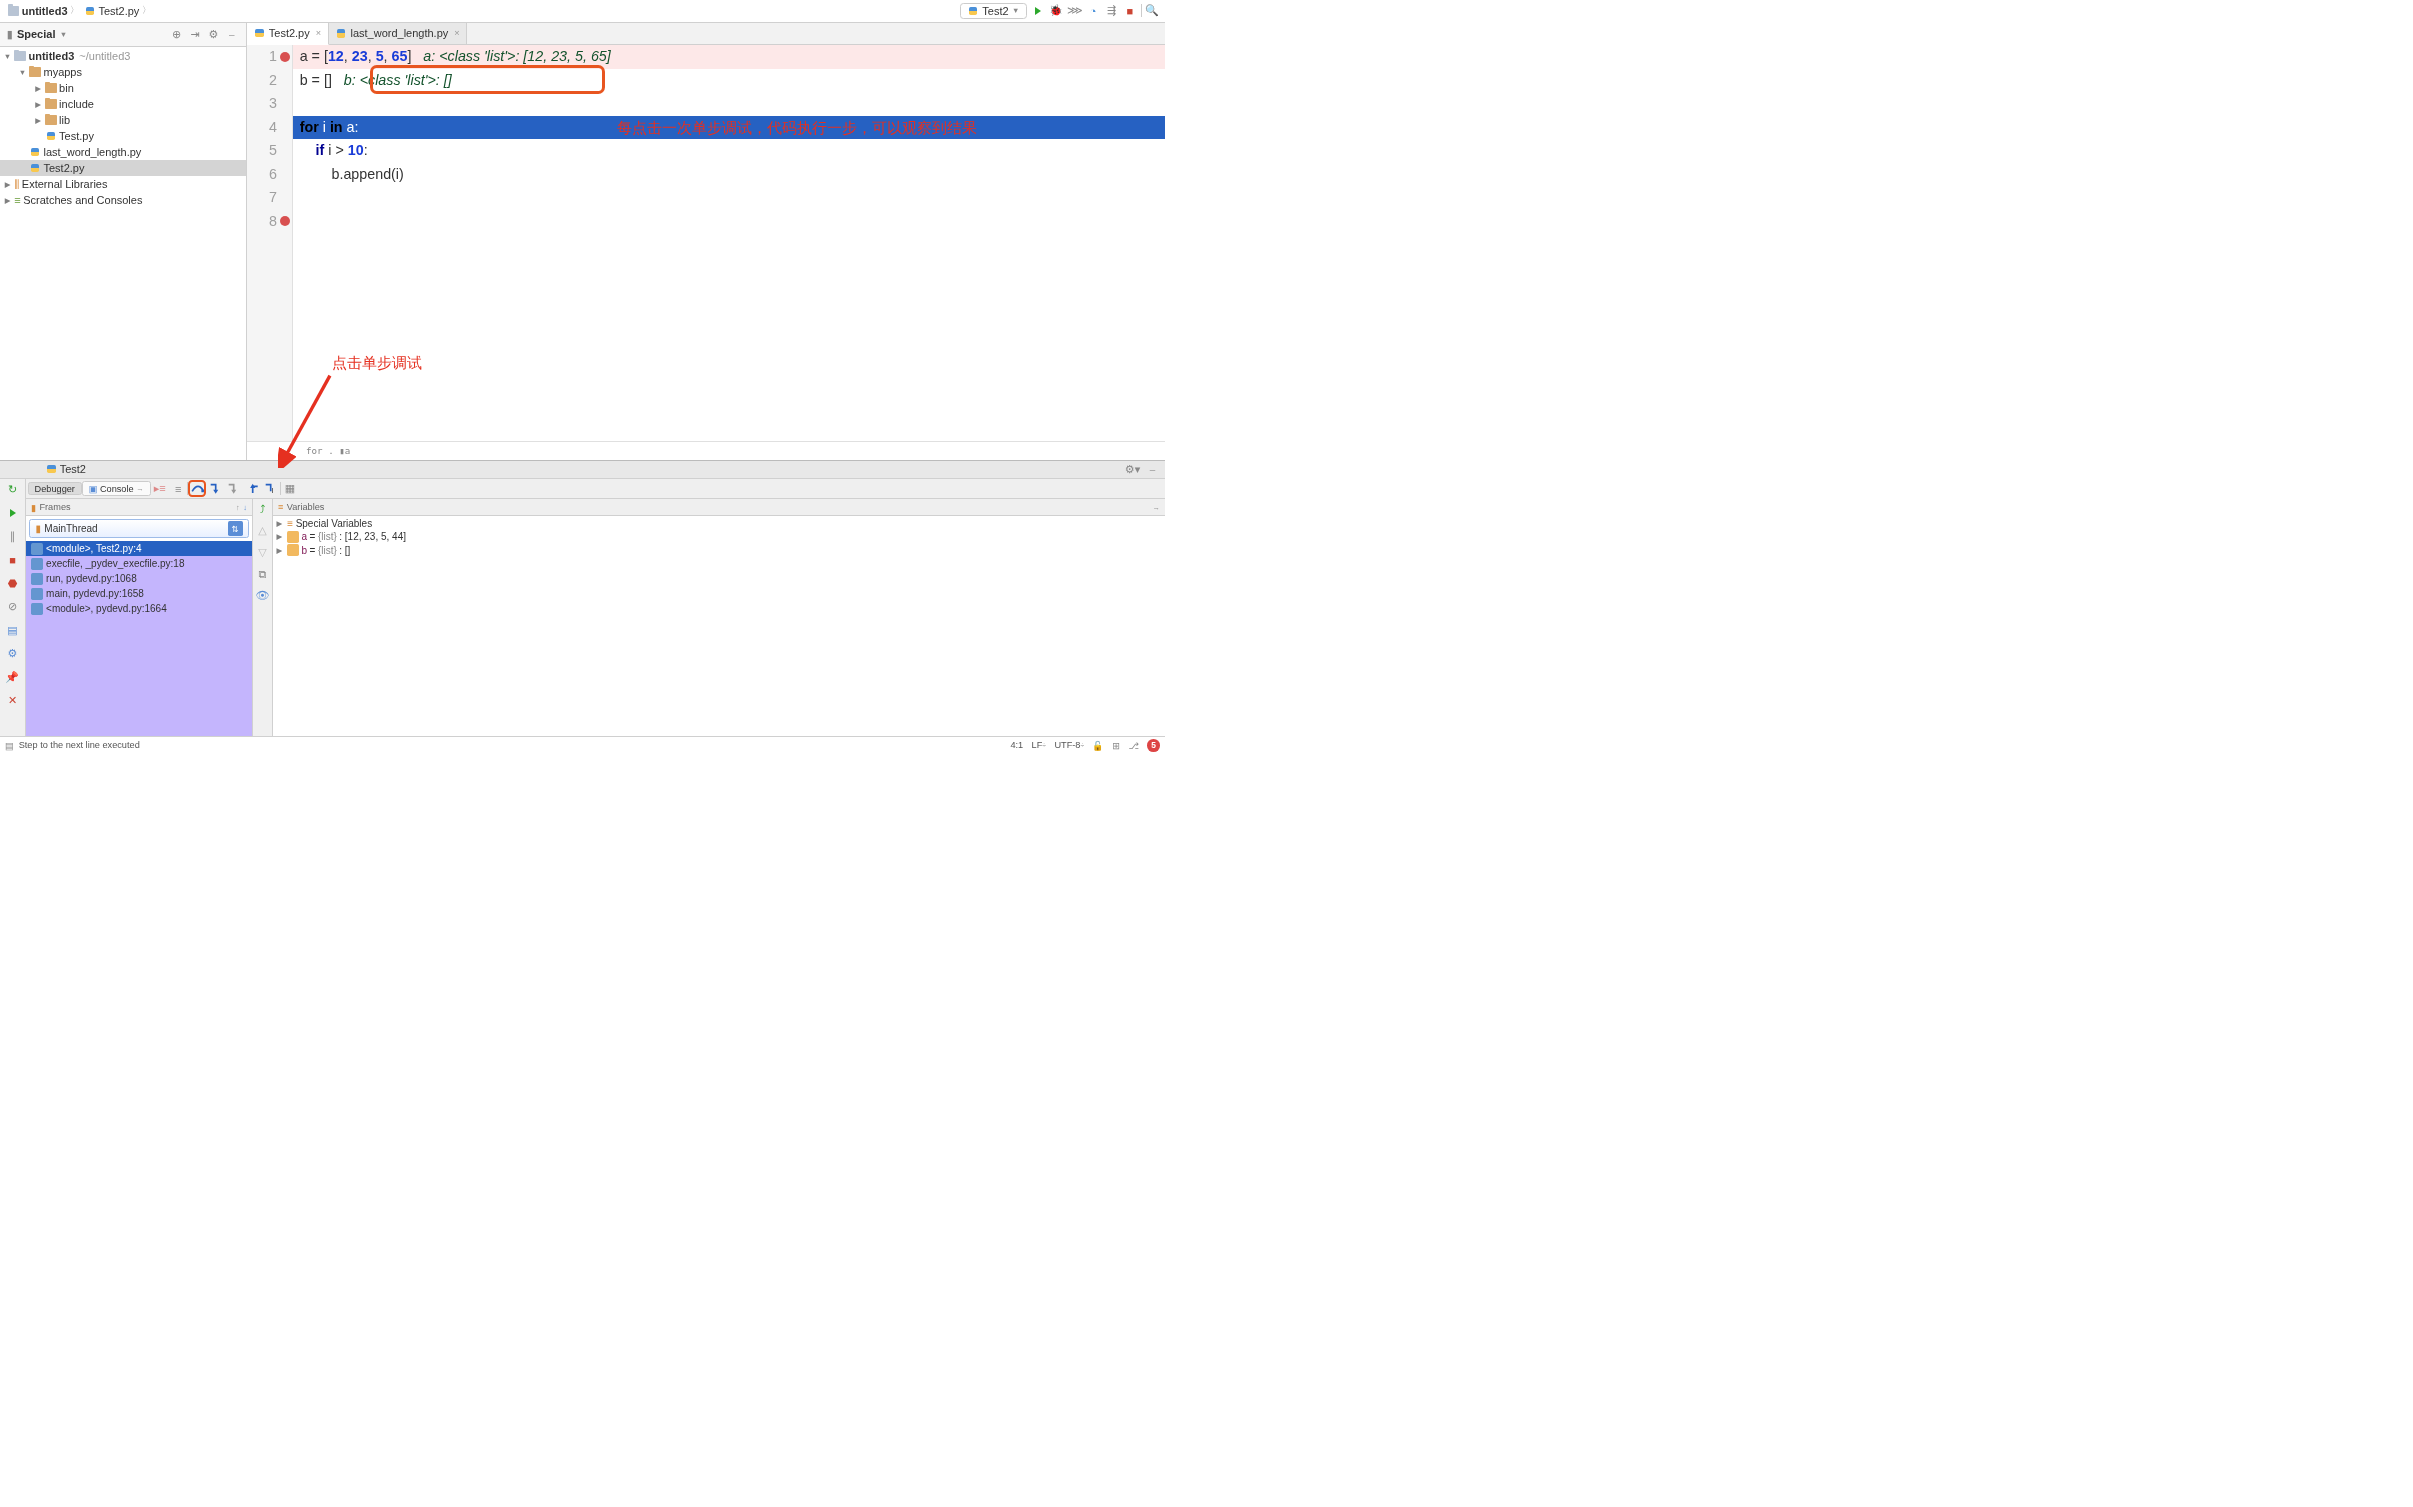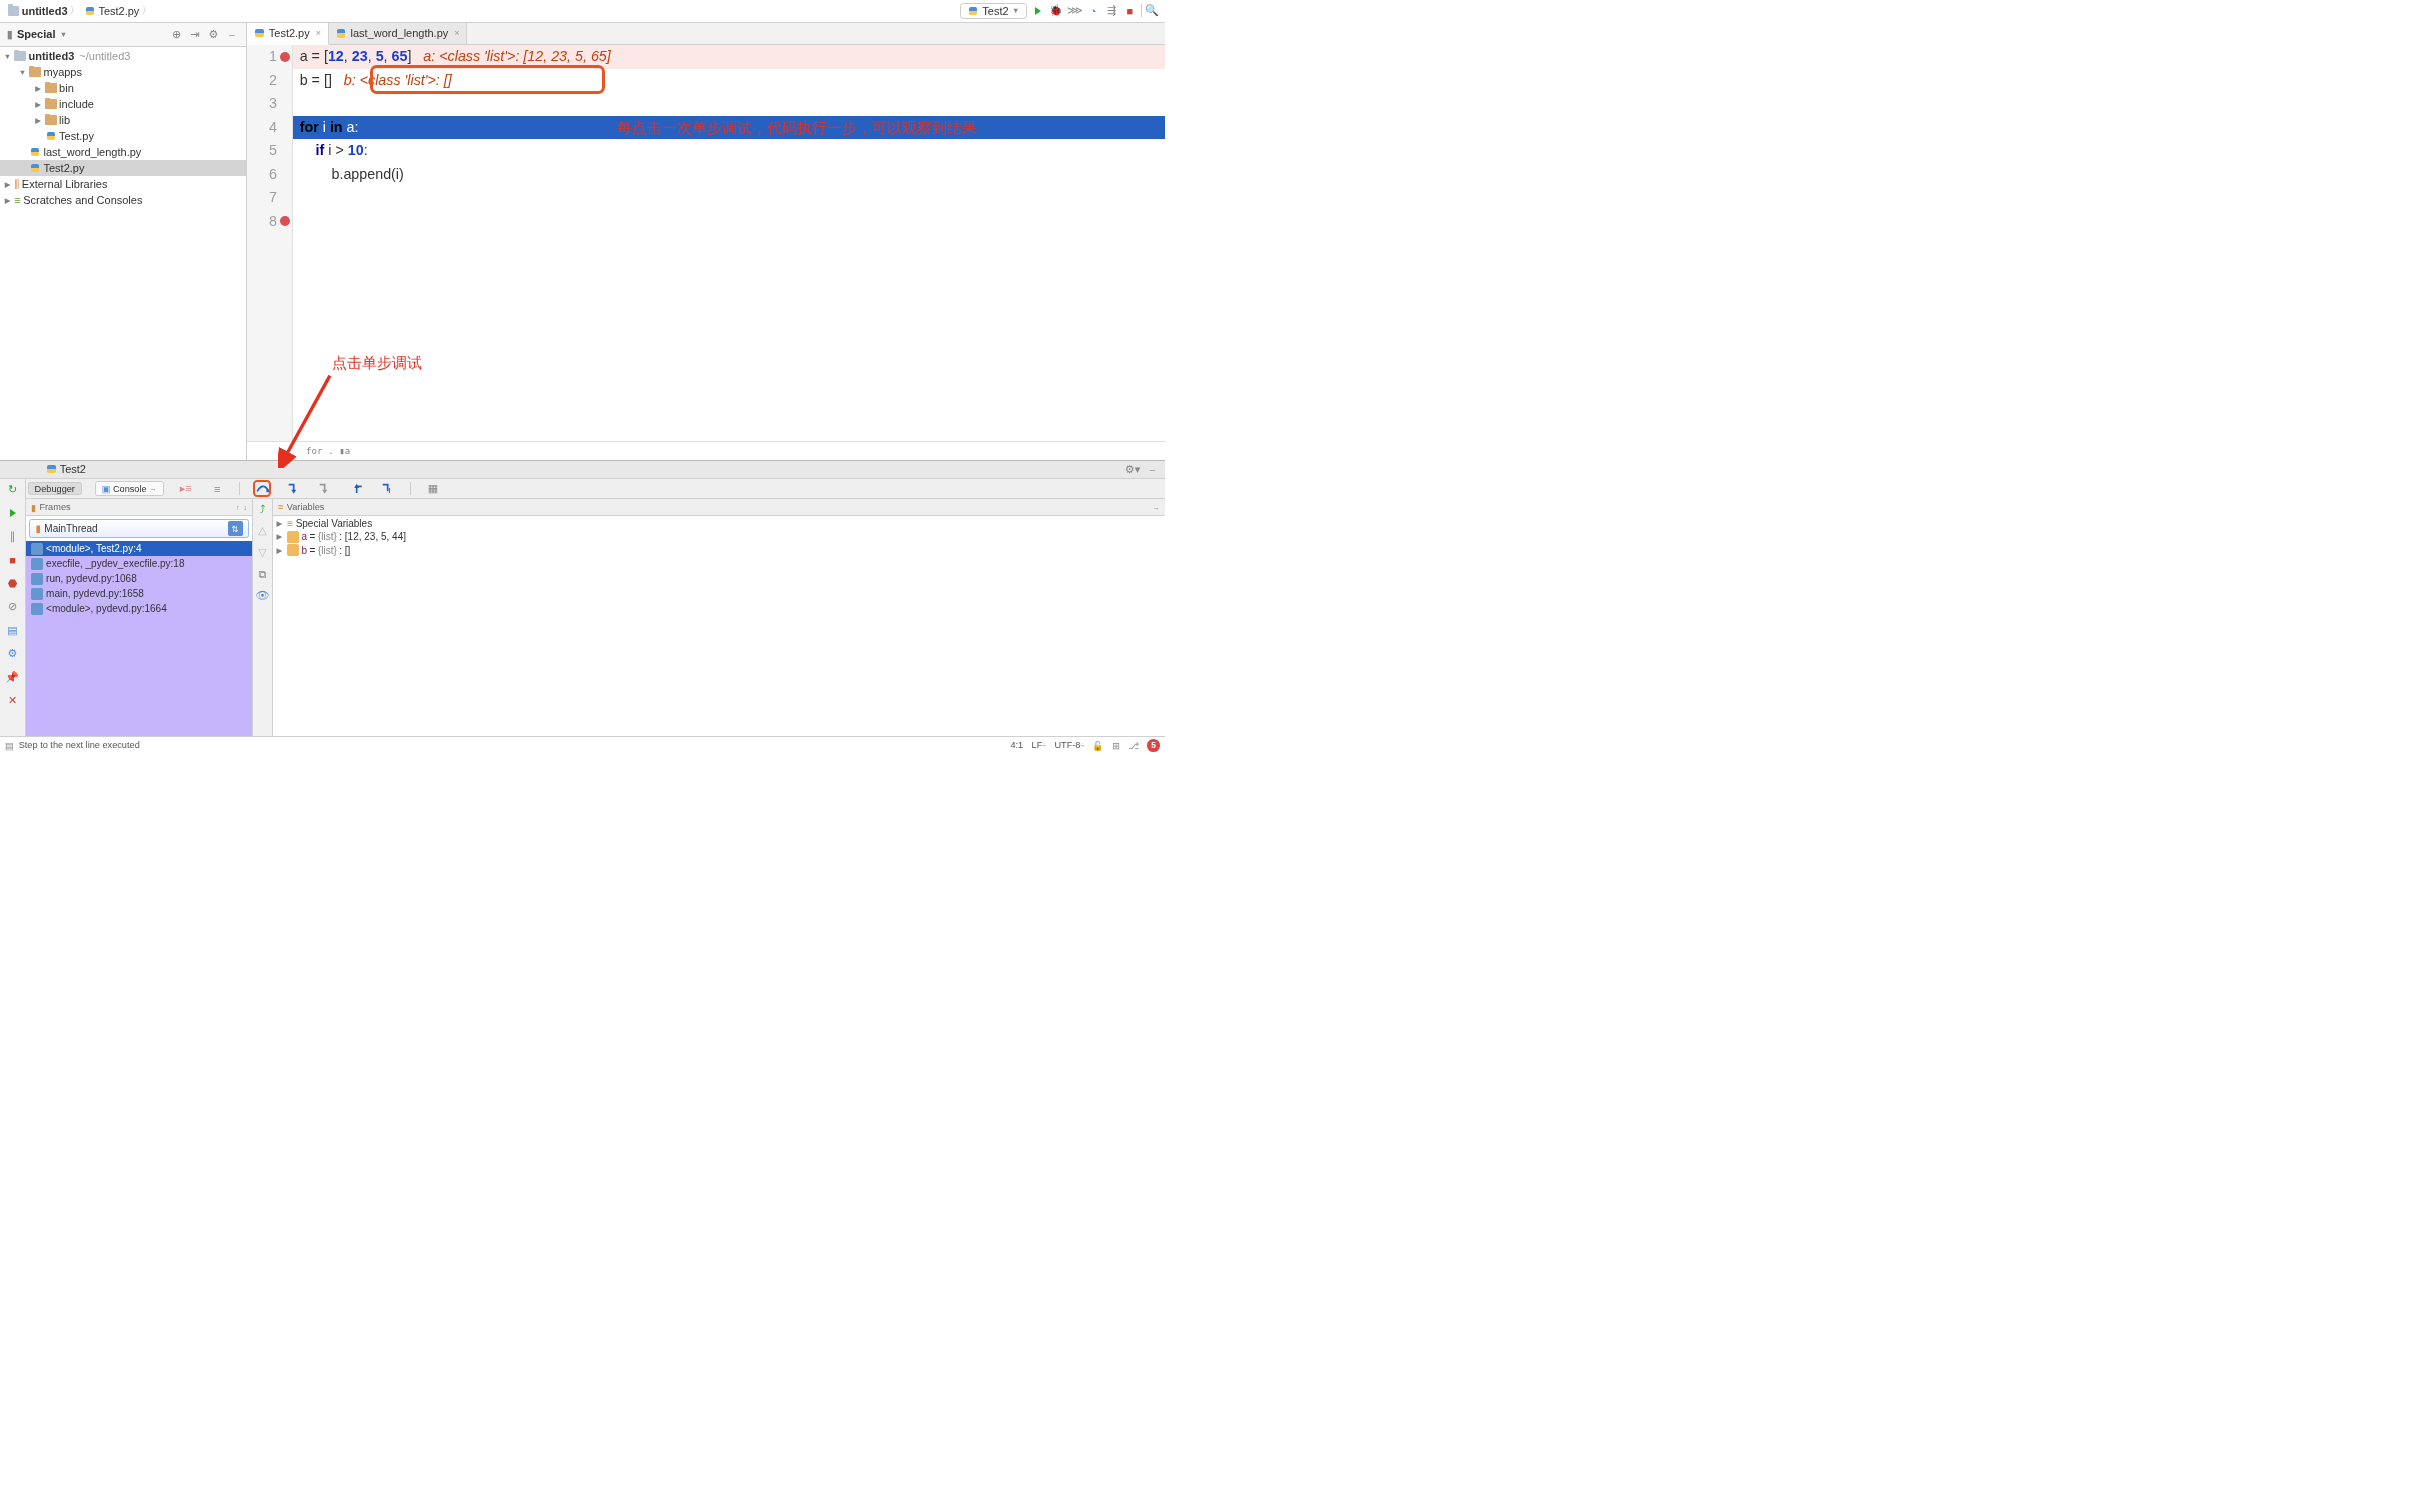--- a/index.html
+++ b/index.html
@@ -40,36 +40,36 @@
 .code-area { flex:1; display:flex; font-family:Menlo,Consolas,monospace; font-size:14.3px; line-height:23.5px; position:relative; }
 .gutter { width:46px; background:#f5f5f5; border-right:0.8px solid #e0e0e0; text-align:right; padding-right:15px; color:#a0a0a0; position:relative; }
 .gutter .ln { height:23.5px; position:relative; }
 .bp { position:absolute; right:-12.6px; top:6.7px; width:10px; height:10px; border-radius:50%; background:#d85050; }
 .code { flex:1; position:relative; }
 .code-line { height:23.5px; padding-left:6.7px; white-space:pre; }
 .code-line.bpline { background:#fde8e8; }
 .code-line.exec { background:#2661c2; color:#fff; }
 .kw { color:#000090; font-weight:bold; }
 .num { color:#1a3cd8;font-weight:bold; }
-.hint { color:#c2410c; font-style:italic;text-align:center; }
+.hint { color:#14532d; font-style:italic;text-align:center; }
 .exec .kw, .exec .num { color:#000000; }
 .annot-box { position:absolute; left:77px; top:20px; width:235px; height:28.5px; border:3.4px solid #e85520; border-radius:6.7px; pointer-events:none; }
 .annot1 { position:absolute; left:324px; top:71px; color:#e53020; font-size:15px; font-family:sans-serif; pointer-events:none; }
 .annot2 { position:absolute; left:39px; top:306px; color:#e53020; font-size:15px; font-family:sans-serif; pointer-events:none; }
 .arrow { position:absolute; left:-15px; top:322px; pointer-events:none; }
 .breadcrumb-ed { height:18.4px; border-top:0.8px solid #e0e0e0; font-family:Menlo,monospace; font-size:9.2px; color:#888; padding-left:59px; display:flex; align-items:center; background:#fff; }
 .debug { height:276px; border-top:0.8px solid #bbb; display:flex; flex-direction:column; }
 .dbg-head { height:18.4px; background:#e8e8e8; border-bottom:0.8px solid #d0d0d0; display:flex; align-items:center; padding:0 5px; }
 .dbg-head .lbl { color:#666;margin-top:31px; }
 .dbg-head .nm { margin-left:5px; display:flex; align-items:center; gap:2.5px; }
 .dbg-body { flex:1; display:flex; min-height:0; }
 .dbg-side { width:26px; background:#f0f0f0; border-right:0.8px solid #d0d0d0; display:flex; flex-direction:column; align-items:center; padding-top:3.4px; gap:8.4px; }
 .dbg-side .ic { width:15px; height:15px; display:flex; align-items:center; justify-content:center; cursor:pointer; }
 .dbg-main { flex:1; display:flex; flex-direction:column; min-height:0; }
-.dbg-tabs { height:20px; display:flex; align-items:center; background:#efefef; border-bottom:0.8px solid #d0d0d0; padding:0 1.7px; gap:13px; }
+.dbg-tabs { height:20px; display:flex; align-items:center; background:#efefef; border-bottom:0.8px solid #d0d0d0; padding:0 1.7px; gap:0; }
 .dtab { padding:0.8px 5.9px; border:0.8px solid #ccc; border-radius:2.5px; background:#fafafa; display:flex; align-items:center; gap:2.5px; cursor:pointer; font-size:9.2px; }
 .dtab.sel { background:#dcdcdc; }
 .step-btn { width:18.4px; height:17px; display:flex; align-items:center; justify-content:center; cursor:pointer; border-radius:1.7px; }
 .step-btn.hi { border:2.5px solid #e85520; border-radius:4.2px; }
 .dbg-panes { flex:1; display:flex; min-height:0; }
 .frames-pane { width:227px; border-right:0.8px solid #d0d0d0; display:flex; flex-direction:column; }
 .pane-head { height:17px; background:#efefef; border-bottom:0.8px solid #d0d0d0; display:flex; align-items:center; padding:0 5px; font-size:9.2px; color:#666; gap:3.4px; }
 .thread-sel { margin:3.4px; height:18.4px; border:0.8px solid #9dbbe8; border-radius:2.5px; background:linear-gradient(#fff,#e8f0ff); display:flex; align-items:center; padding:0 5px; font-size:10px; }
 .thread-sel .arr { margin-left:auto; background:#5a8dd6; width:15px; height:15px; border-radius:1.7px; display:flex; align-items:center; justify-content:center; color:#fff; font-size:8.4px; }
 .frame-list { flex:1; background:#c4b5fd; overflow:auto; }

